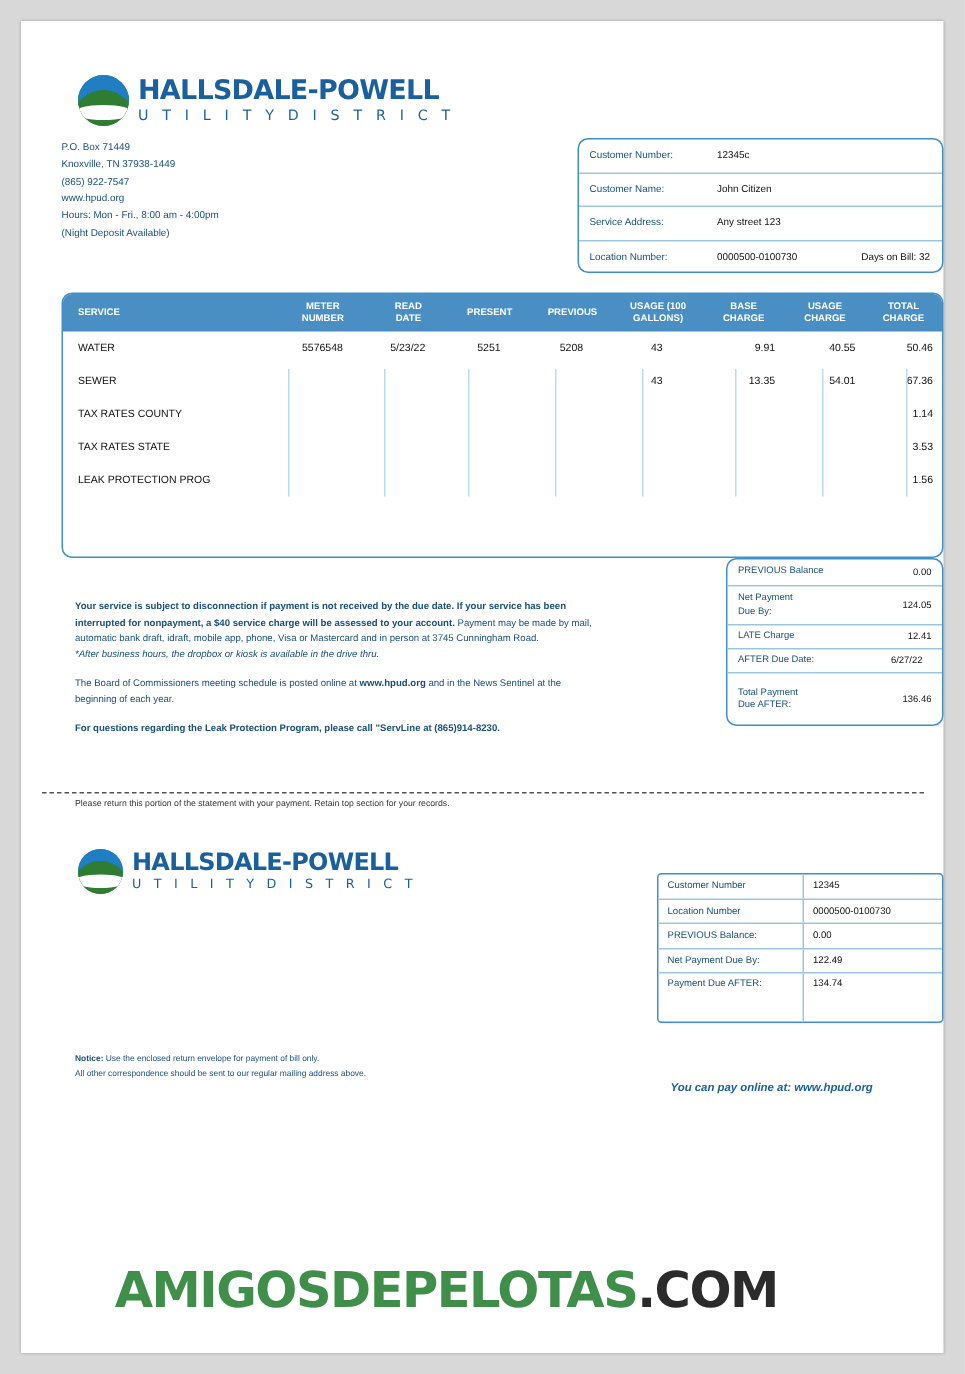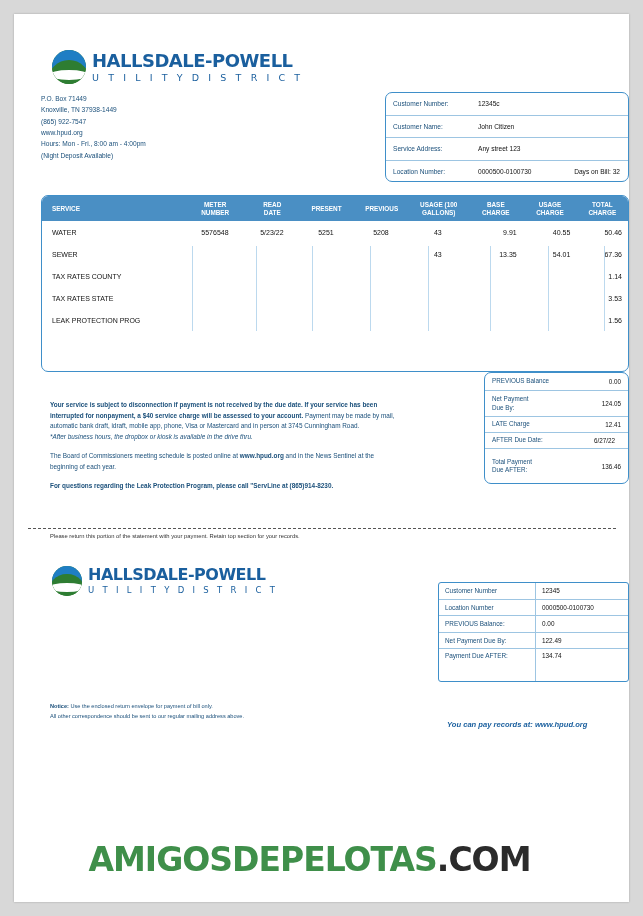--- a/index.html
+++ b/index.html
@@ -196,21 +196,21 @@
   }
   .bot-notice b { font-weight: bold; }
 
   .paylink {
     position: absolute; left: 433px; top: 706px;
     font-size: 7.6px; font-weight: bold; font-style: italic; color: #1a5f9e;
   }
 
   
   .watermark {
-    position: absolute; left: 12px; top: 840px; width: 595px;
+    position: absolute; left: 0; top: 840px; width: 595px;
     text-align: center;
     font-family: "DejaVu Sans", sans-serif;
     font-weight: bold;
     font-size: 33px;
     letter-spacing: -1px;
     color: #2b2b2b;
     white-space: nowrap;
   }
   .watermark .green { color: #3f8f4a; }
 </style>
@@ -426,20 +426,20 @@
       </div>
     </div>
 
     <div class="bot-notice">
       <div>
         <b>Notice:</b><span> Use the enclosed return envelope for payment of bill only.</span>
       </div>
       <div>All other correspondence should be sent to our regular mailing address above.</div>
     </div>
 
-    <div class="paylink">You can pay records at: www.hpud.org</div>
+    <div class="paylink">You can pay online at: www.hpud.org</div>
 
   </div>
 
   <div class="watermark">
     <span class="green">AMIGOSDEPELOTAS</span><span>.COM</span>
   </div>
 </div>
 
 </body></html>

